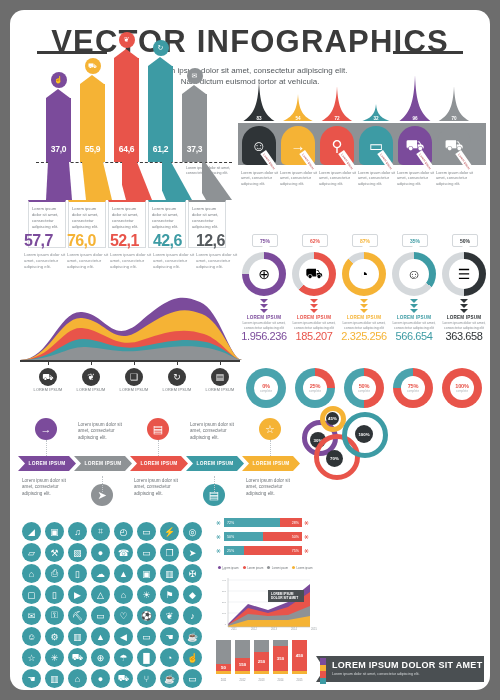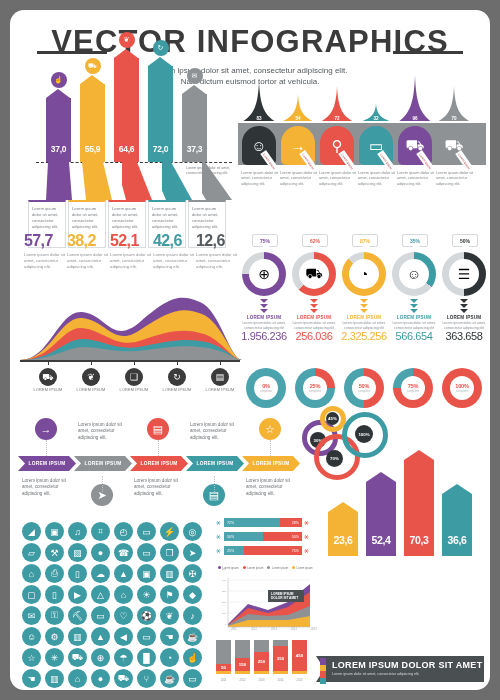--- a/index.html
+++ b/index.html
@@ -202,21 +202,21 @@
       <div class="bar-col" style="left: 104px; top: 48px;">
         <div class="bar-tip" style="border-bottom:9px solid #e8544a;"></div>
         <div class="bar-body" style="height:104px;background:#e8544a;"></div>
         <div class="bar-badge" style="top:-26px;background:#e8544a;">❦</div>
         <div class="bar-val" style="top:86px;">64,6</div>
       </div>
       <div class="bar-col" style="left: 138px; top: 56px;">
         <div class="bar-tip" style="border-bottom:9px solid #3d9ba4;"></div>
         <div class="bar-body" style="height:96px;background:#3d9ba4;"></div>
         <div class="bar-badge" style="top:-26px;background:#3d9ba4;">↻</div>
-        <div class="bar-val" style="top:78px;">72,0</div>
+        <div class="bar-val" style="top:78px;">61,2</div>
       </div>
       <div class="bar-col" style="left: 172px; top: 84px;">
         <div class="bar-tip" style="border-bottom:9px solid #8e9295;"></div>
         <div class="bar-body" style="height:68px;background:#8e9295;"></div>
         <div class="bar-badge" style="top:-26px;background:#8e9295;">✉</div>
         <div class="bar-val" style="top:50px;">37,3</div>
       </div>
     </div>
   <div class="dashline"></div>
   <div class="dashnote">Lorem ipsum dolor sit amet, consectetur adipiscing elit.</div>
@@ -242,21 +242,21 @@
         </svg></div>
       <div class="foot-box" style="left: 178px; top: 190px; border-top-color: rgb(142, 146, 149);">Lorem ipsum dolor sit amet, consectetur adipiscing elit.</div>
     </div>
 
   <div class="bignum-row" id="bigNums">
       <div class="bignum" style="left: 0px;">
         <b style="color:#7b4b9b">57,7</b>
         <span>Lorem ipsum dolor sit amet, consectetur adipiscing elit.</span>
       </div>
       <div class="bignum" style="left: 43px;">
-        <b style="color:#f5b335">38,2</b>
+        <b style="color:#f5b335">76,0</b>
         <span>Lorem ipsum dolor sit amet, consectetur adipiscing elit.</span>
       </div>
       <div class="bignum" style="left: 86px;">
         <b style="color:#e8544a">52,1</b>
         <span>Lorem ipsum dolor sit amet, consectetur adipiscing elit.</span>
       </div>
       <div class="bignum" style="left: 129px;">
         <b style="color:#3d9ba4">42,6</b>
         <span>Lorem ipsum dolor sit amet, consectetur adipiscing elit.</span>
       </div>
@@ -372,21 +372,21 @@
       <div class="kpi-n" style="left: 227px; top: 320px; color: rgb(123, 75, 155);">1.956.236</div>
       <div class="bubble" style="left: 292px; top: 224px; color: rgb(232, 84, 74);">62%</div>
       <div class="donut" style="left: 282px; top: 242px; background: conic-gradient(rgb(232, 84, 74) 0%, rgb(232, 84, 74) 62%, rgb(212, 216, 219) 62%, rgb(212, 216, 219) 100%);">
         <div class="donut-in">⛟</div>
       </div>
       <div class="chev" style="left: 300px; top: 289px; border-top: 4px solid rgb(232, 84, 74);"></div>
       <div class="chev" style="left: 300px; top: 294px; border-top: 4px solid rgb(232, 84, 74);"></div>
       <div class="chev" style="left: 300px; top: 299px; border-top: 4px solid rgb(232, 84, 74);"></div>
       <div class="kpi-t" style="left: 281px; top: 305px; color: rgb(232, 84, 74);">LOREM IPSUM</div>
       <div class="kpi-d" style="left: 279px; top: 311px;">Lorem ipsum dolor sit amet, consectetur adipiscing elit</div>
-      <div class="kpi-n" style="left: 277px; top: 320px; color: rgb(232, 84, 74);">256.036</div>
+      <div class="kpi-n" style="left: 277px; top: 320px; color: rgb(232, 84, 74);">185.207</div>
       <div class="bubble" style="left: 342px; top: 224px; color: rgb(245, 179, 53);">87%</div>
       <div class="donut" style="left: 332px; top: 242px; background: conic-gradient(rgb(245, 179, 53) 0%, rgb(245, 179, 53) 87%, rgb(212, 216, 219) 87%, rgb(212, 216, 219) 100%);">
         <div class="donut-in">◔</div>
       </div>
       <div class="chev" style="left: 350px; top: 289px; border-top: 4px solid rgb(245, 179, 53);"></div>
       <div class="chev" style="left: 350px; top: 294px; border-top: 4px solid rgb(245, 179, 53);"></div>
       <div class="chev" style="left: 350px; top: 299px; border-top: 4px solid rgb(245, 179, 53);"></div>
       <div class="kpi-t" style="left: 331px; top: 305px; color: rgb(245, 179, 53);">LOREM IPSUM</div>
       <div class="kpi-d" style="left: 329px; top: 311px;">Lorem ipsum dolor sit amet, consectetur adipiscing elit</div>
       <div class="kpi-n" style="left: 327px; top: 320px; color: rgb(245, 179, 53);">2.325.256</div>
@@ -611,45 +611,20 @@
       <div class="sb" style="left: 76px;">
         <div style="height:0px;background:#8e9295;"></div>
         <div style="height:31px;background:#e8544a;position:relative;">
           <div class="sb-lab" style="top:12.5px;">450</div>
         </div>
         <div style="height:3px;background:#f5b335;"></div>
       </div>
       <div class="sb-x" style="left: 76px;">2015</div>
     </div>
 
-  <div class="mon">
-    <div id="monBars">
-        <div class="mbar" style="left: 12px; top: 52px;">
-          <div class="mbar-t" style="border-bottom:10px solid #f5b335;"></div>
-          <div class="mbar-b" style="height:44px;background:#f5b335;"></div>
-          <div class="mbar-v" style="top:22px;">23,6</div>
-        </div>
-        <div class="mbar" style="left: 50px; top: 22px;">
-          <div class="mbar-t" style="border-bottom:10px solid #7b4b9b;"></div>
-          <div class="mbar-b" style="height:74px;background:#7b4b9b;"></div>
-          <div class="mbar-v" style="top:52px;">52,4</div>
-        </div>
-        <div class="mbar" style="left: 88px; top: 0px;">
-          <div class="mbar-t" style="border-bottom:10px solid #e8544a;"></div>
-          <div class="mbar-b" style="height:96px;background:#e8544a;"></div>
-          <div class="mbar-v" style="top:74px;">70,3</div>
-        </div>
-        <div class="mbar" style="left: 126px; top: 34px;">
-          <div class="mbar-t" style="border-bottom:10px solid #3d9ba4;"></div>
-          <div class="mbar-b" style="height:62px;background:#3d9ba4;"></div>
-          <div class="mbar-v" style="top:40px;">36,6</div>
-        </div>
-      </div>
-
-  </div>
 
   <div class="ribbonbar"></div>
   <div class="rb-sw" style="top:648px;background:#7b4b9b;"></div>
   <div class="rb-sw" style="top:654.5px;background:#f5b335;"></div>
   <div class="rb-sw" style="top:661px;background:#e8544a;"></div>
   <div class="rb-sw" style="top:667.5px;background:#3d9ba4;"></div>
   <div class="rb-title">LOREM IPSUM DOLOR SIT AMET</div>
   <div class="rb-sub">Lorem ipsum dolor sit amet, consectetur adipiscing elit.</div>
 
 </div>

